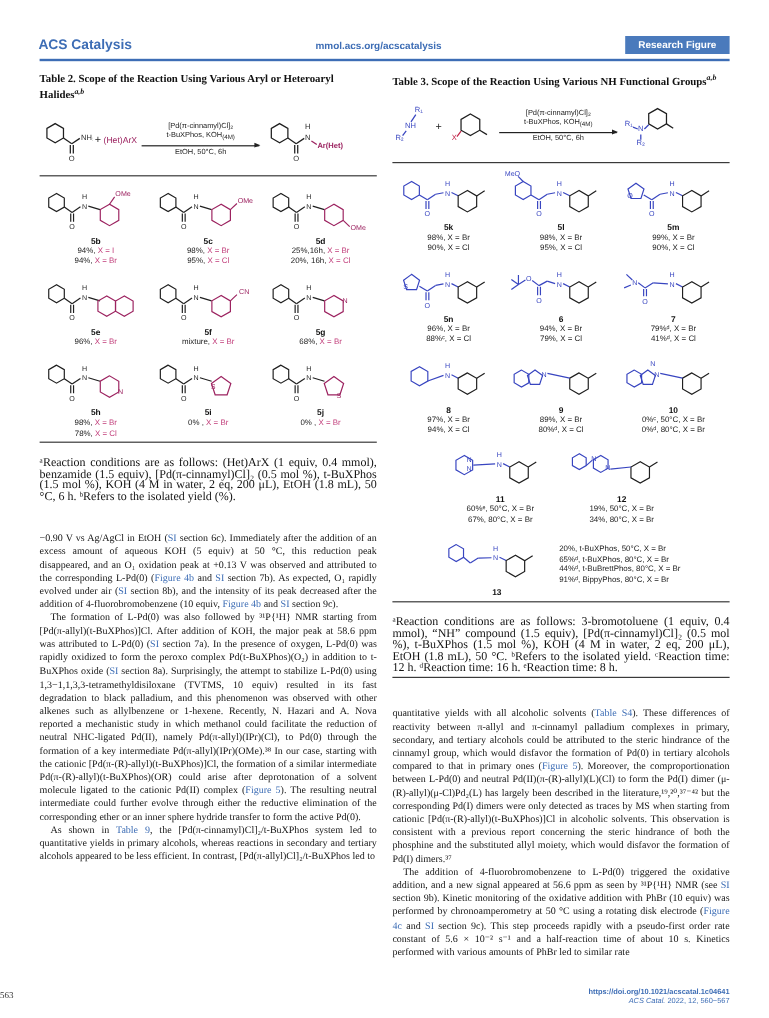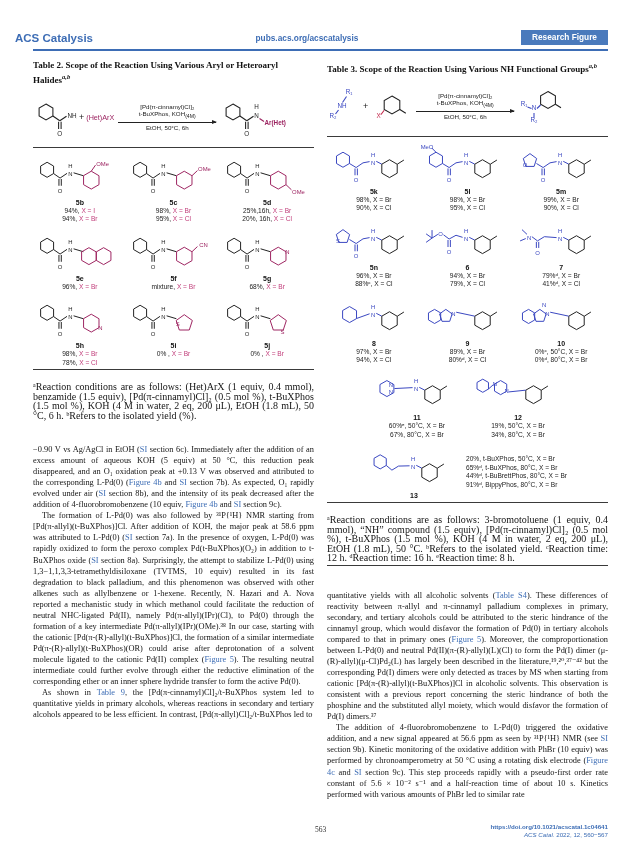--- a/index.html
+++ b/index.html
@@ -1,18 +1,18 @@
 <!DOCTYPE html>
 <html><head>
 <meta charset="utf-8">
 <style>
   html,body{margin:0;padding:0;background:#ffffff;width:641px;height:848px;overflow:hidden}
   .page{position:relative;width:641px;height:848px;font-family:"Liberation Serif","DejaVu Serif",serif;color:#141414;background:#fff}
   
-  .hdr{display:flex;align-items:center;justify-content:space-between;padding:30px 33px 0 15px}
+  .hdr{display:flex;align-items:center;justify-content:space-between;padding:30px 33px 0 32px}
   .jname{font-family:"Liberation Sans","DejaVu Sans",sans-serif;font-weight:bold;font-size:11.5px;color:#3d6db5}
   .hurl{font-family:"Liberation Sans","DejaVu Sans",sans-serif;font-weight:bold;font-size:8.3px;color:#3d6db5;text-decoration:none}
   .badge{background:#4a7abc;color:#fff;font-family:"Liberation Sans","DejaVu Sans",sans-serif;font-size:8.3px;font-weight:bold;padding:2px 11px 3px}
   .hrule{height:2px;background:#3d6db5;margin:4px 33px 0}
   
   .cols{display:flex;gap:13px;padding:7px 33px 0}
   .col{width:281px}
   .ttl{font-size:9px;line-height:11px;font-weight:bold;margin:2px 0 3px;color:#111}
   .tsup{font-style:italic;font-size:6.5px}
   .trule{border:none;border-top:1px solid #3a3a3a;margin:2px 0 3px;height:0}
@@ -38,32 +38,32 @@
   .xm{color:#c13d7a}
   .c13row{display:flex;align-items:center;justify-content:center;gap:6px;margin-top:5px}
   .c13lines .yl{text-align:left}
   
   .fn{font-size:10px;line-height:9.5px;text-align:justify;margin-top:12px;color:#141414}
   .para{font-size:8.35px;line-height:11.05px;text-align:justify;color:#141414}
   .para.ind{text-indent:9px}
   .ref{color:#3d6db5}
   .body-block{margin-top:24px}
   
-  .pageno{position:absolute;left:0;right:0;bottom:14px;text-align:center;font-size:7.5px;color:#333}
+  .pageno{position:absolute;left:0;right:0;bottom:14px;font-size:7.5px;color:#333}
   .doiblk{position:absolute;right:33px;bottom:9px;text-align:right;font-family:"Liberation Sans","DejaVu Sans",sans-serif;font-size:6.2px;line-height:8.2px;color:#3d6db5}
   .doi{font-weight:bold}
 </style>
 </head>
 <body>
 
 <div class="page">
 
   <div class="hdr">
     <span class="jname">ACS Catalysis</span>
-    <a class="hurl" href="#">pubs.acs.org/acscatalysis</a>
+    <a class="hurl" href="#">mmol.acs.org/acscatalysis</a>
     <span class="badge">Research Figure</span>
   </div>
   <div class="hrule"></div>
 
   <div class="cols">
 
     <div class="col">
       <div class="ttl"><span>Table 2. Scope of the Reaction Using Various Aryl or Heteroaryl Halides</span><sup class="tsup"><i>a,b</i></sup></div>
 
       <div class="scheme">

